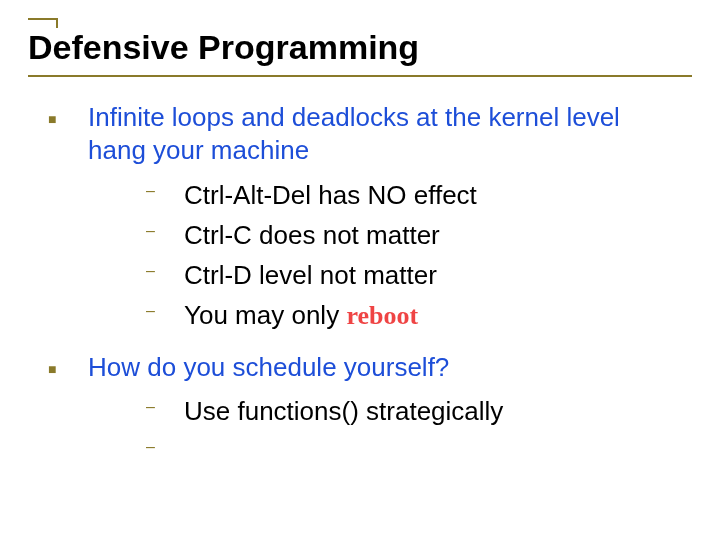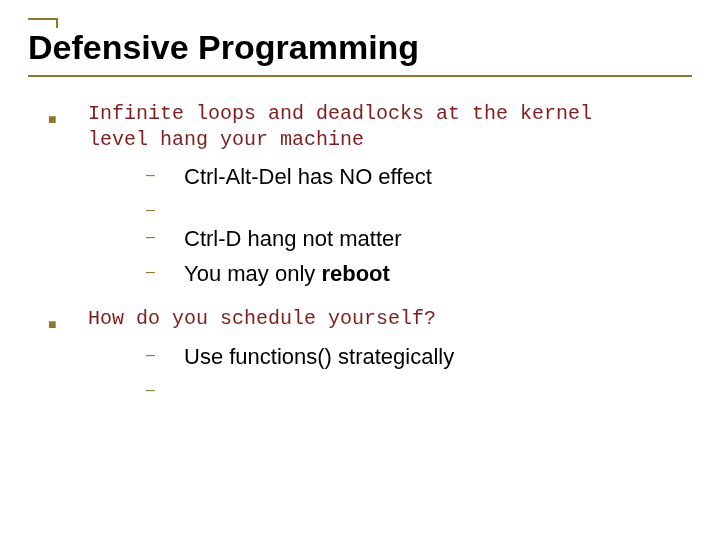--- a/index.html
+++ b/index.html
@@ -4,26 +4,26 @@
 <style>
   * { margin: 0; padding: 0; box-sizing: border-box; }
   html, body { width: 720px; height: 540px; background: #fff; font-family: Arial, Helvetica, sans-serif; }
   .slide { width: 720px; height: 540px; padding: 18px 28px 20px 28px; position: relative; }
   .title-wrap { border-bottom: 2px solid #8a7a2a; padding-top: 10px; padding-bottom: 8px; margin-bottom: 24px; position: relative; }
   .title-wrap::before { content: ""; position: absolute; left: 0; top: 0; height: 8px; width: 28px; border-right: 2px solid #8a7a2a; border-top: 2px solid #8a7a2a; }
   .title { font-size: 34px; font-weight: bold; color: #000; letter-spacing: 0px; }
   .body { padding-left: 4px; }
   .lvl1 { display: flex; margin-bottom: 6px; }
   .lvl1-bullet { width: 56px; flex: 0 0 56px; font-size: 14px; color: #8a7a2a; padding-top: 10px; padding-left: 16px; }
-  .lvl1-text { font-size: 20px; color: #7f1d1d; line-height: 1.28; max-width: 560px; font-family: Liberation Mono, monospace; }
+  .lvl1-text { font-size: 26px; color: #1d4ed8; line-height: 1.28; max-width: 560px; }
   .lvl2-list { padding-left: 104px; margin-top: 10px; margin-bottom: 18px; }
   .lvl2 { display: flex; margin-bottom: 5px; }
   .lvl2-bullet { width: 48px; flex: 0 0 48px; font-size: 16px; color: #8a7a2a; padding-top: 4px; padding-left: 10px; }
-  .lvl2-text { font-size: 22px; color: #000; line-height: 1.35; }
-  .emph { color: #000000; font-weight: bold; }
+  .lvl2-text { font-size: 26px; color: #000; line-height: 1.35; }
+  .emph { color: #ef4444; font-weight: bold; font-family: Liberation Serif, serif; }
 </style>
 </head>
 <body>
 
 <div class="slide">
   <div class="title-wrap">
     <h1 class="title">Defensive Programming</h1>
   </div>
 
   <div class="body">
@@ -32,24 +32,25 @@
       <div class="lvl1-bullet">■</div>
       <div class="lvl1-text">Infinite loops and deadlocks at the kernel level hang your machine</div>
     </div>
     <div class="lvl2-list">
       <div class="lvl2">
         <div class="lvl2-bullet">–</div>
         <div class="lvl2-text">Ctrl-Alt-Del has NO effect</div>
       </div>
       <div class="lvl2">
         <div class="lvl2-bullet">–</div>
+        <div class="lvl2-text">Ctrl-C does not matter</div>
       </div>
       <div class="lvl2">
         <div class="lvl2-bullet">–</div>
-        <div class="lvl2-text">Ctrl-D hang not matter</div>
+        <div class="lvl2-text">Ctrl-D level not matter</div>
       </div>
       <div class="lvl2">
         <div class="lvl2-bullet">–</div>
         <div class="lvl2-text"><span>You may only </span><span class="emph">reboot</span></div>
       </div>
     </div>
 
     <div class="lvl1">
       <div class="lvl1-bullet">■</div>
       <div class="lvl1-text">How do you schedule yourself?</div>

